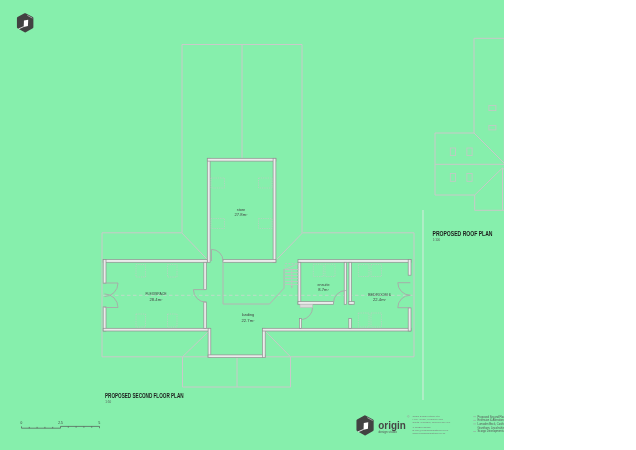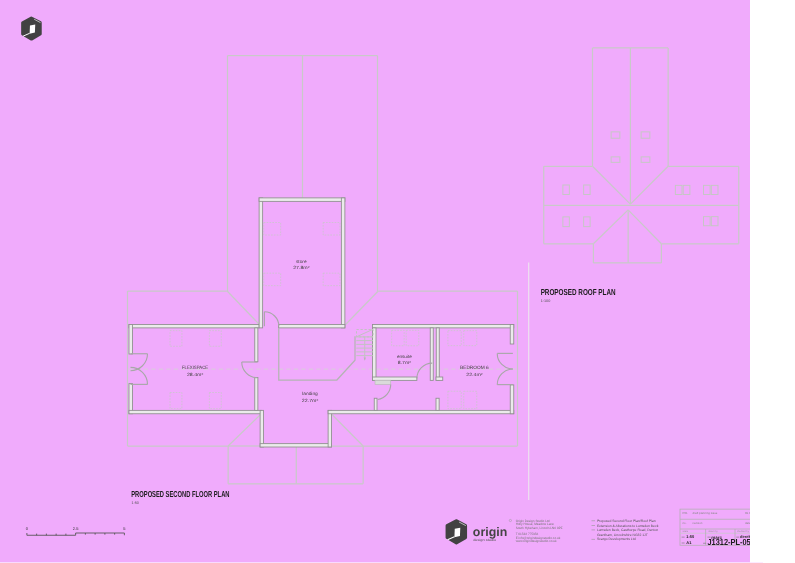--- a/index.html
+++ b/index.html
@@ -1,16 +1,16 @@
 <!DOCTYPE html>
 <html><head>
 <meta charset="utf-8">
 <style>
 html,body{margin:0;padding:0;background:#ffffff;}
-#sheet{width:600px;height:450px;position:relative;background:#f0abfc;overflow:hidden;}
+#sheet{width:504px;height:450px;position:relative;background:#86efac;overflow:hidden;}
 text{font-family:"Liberation Sans",sans-serif;}
 </style>
 </head>
 <body>
 <div id="sheet">
 <svg width="636" height="450" viewBox="0 0 636 450">
 
 <g transform="translate(25.2,22.6) scale(0.88)">
   <path d="M-0.2,-9.4 L8,-5.1 L8,5.3 L0,9.9 L-8.1,5.2 L-8.1,-5.1 Z" fill="#424242" stroke="#424242" stroke-width="2.6" stroke-linejoin="round"></path>
   <polygon points="-1.4,-2.4 3.4,-3.3 3.1,3.9 -1.7,4.9" fill="#ffffff"></polygon>

